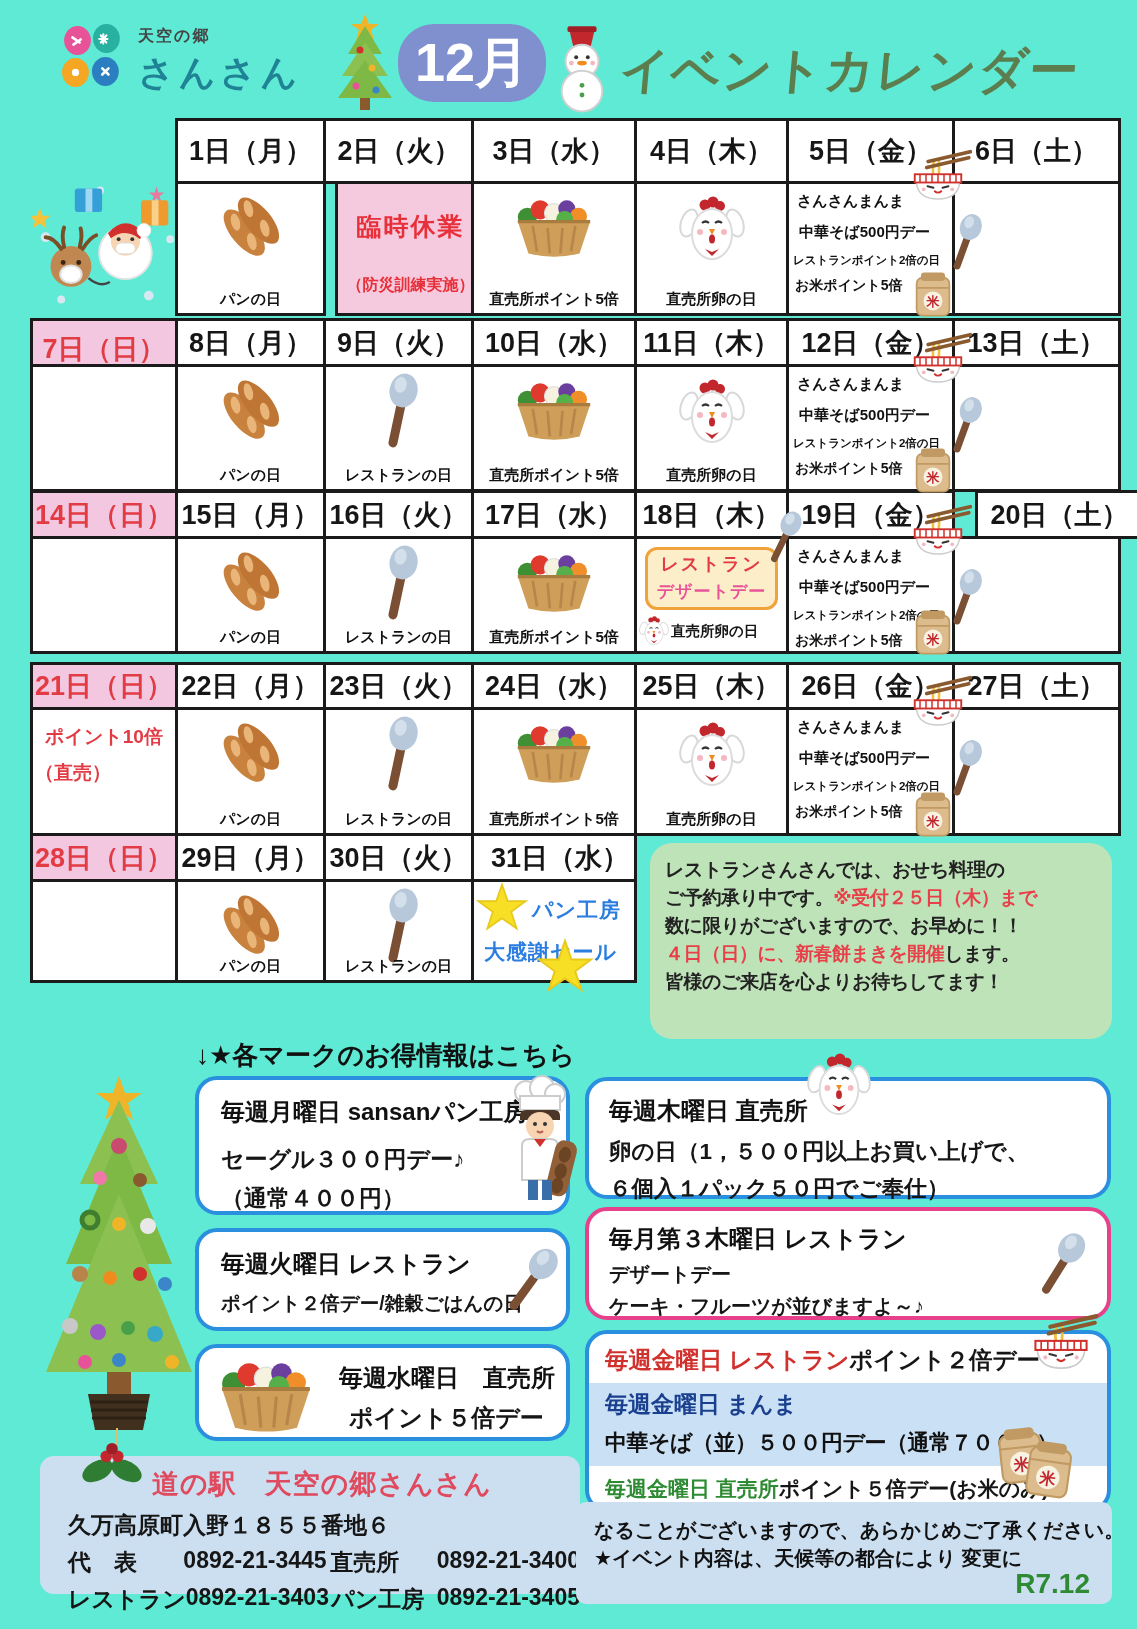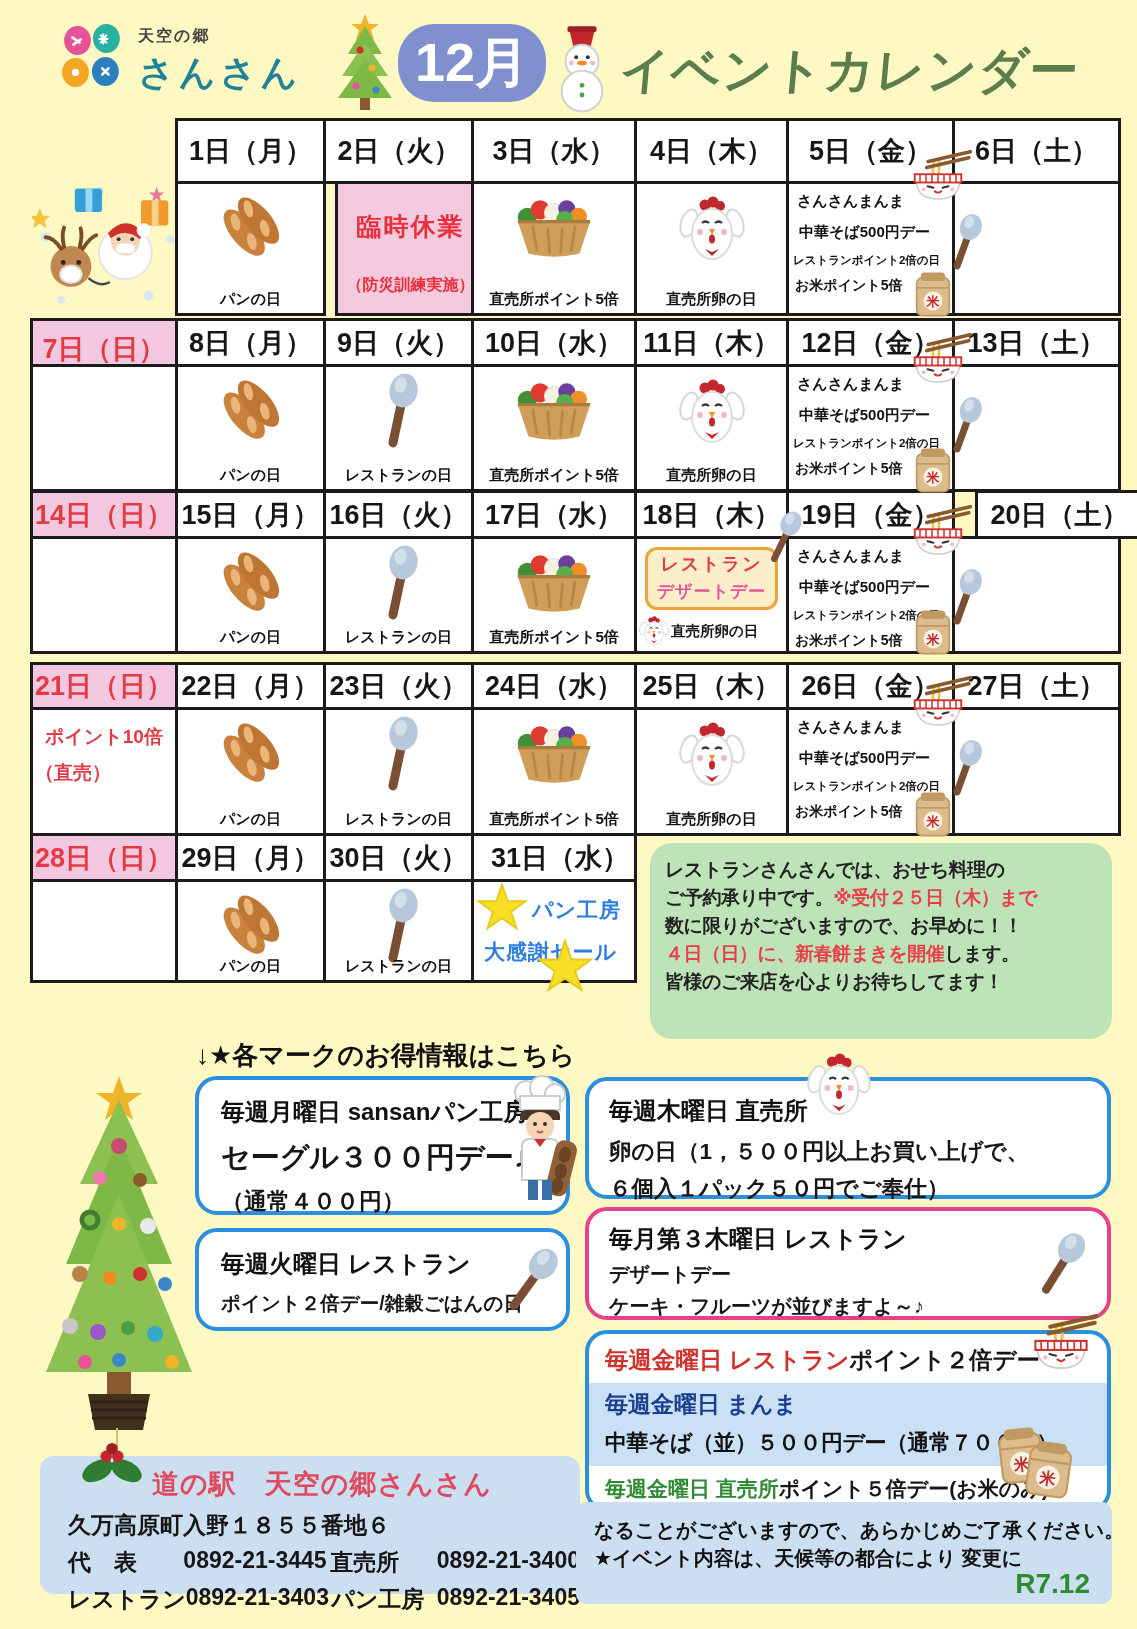--- a/index.html
+++ b/index.html
@@ -1,16 +1,16 @@
 <!DOCTYPE html>
 <html><head>
 <meta charset="utf-8">
 <style>
   html,body{margin:0;padding:0;background:#fff;}
-  .page{position:relative;width:1137px;height:1629px;background:#fef9c3;overflow:hidden;
+  .page{position:relative;width:1137px;height:1629px;background:#5eead4;overflow:hidden;
         font-family:"Liberation Sans","DejaVu Sans",sans-serif;color:#161616;}
   .abs{position:absolute;}
   .icon{display:block;}
   .icon svg{width:100%;height:100%;display:block;}
 
   
   .logo{left:60px;top:22px;display:flex;gap:12px;align-items:flex-start;}
   .logo-dots{width:66px;height:70px;}
   .logo-top{font-size:16px;font-weight:bold;color:#444;margin-top:4px;letter-spacing:2px;}
   .logo-main{font-size:36px;font-weight:bold;color:#1f8295;letter-spacing:4px;margin-top:2px;}
@@ -67,21 +67,21 @@
   .g-line .red{color:#e8404a;}
 
   
   .info-heading{left:196px;top:1038px;font-size:26px;font-weight:bold;color:#111;}
   .big-tree{left:40px;top:1072px;width:158px;height:360px;}
   .tree-string{left:116px;top:1428px;width:2px;height:34px;background:#d8c070;}
   .ibox{position:absolute;border:4px solid #2b8fe0;border-radius:22px;background:#fff;box-sizing:border-box;}
   .ibox.pink{border-color:#e8418c;}
   .box-mon{left:195px;top:1076px;width:375px;height:139px;padding:16px 0 0 22px;}
   .b-line1{font-size:24px;font-weight:bold;color:#111;white-space:nowrap;}
-  .box-mon .b-line2{font-size:29px;font-weight:bold;margin-top:10px;}
+  .box-mon .b-line2{font-size:23px;font-weight:bold;margin-top:16px;}
   .box-mon .b-line3{font-size:23px;font-weight:bold;margin-top:8px;}
   .baker{position:absolute;right:-14px;top:-16px;width:82px;height:152px;}
   .box-tue{left:195px;top:1228px;width:375px;height:103px;padding:16px 0 0 22px;}
   .box-tue .b-line2{font-size:19.5px;font-weight:bold;margin-top:10px;}
   .tb-spoon{position:absolute;right:14px;top:8px;width:42px;height:82px;transform:rotate(24deg);}
   .box-wed{left:195px;top:1344px;width:375px;height:97px;}
   .wed-basket{position:absolute;left:8px;top:10px;width:118px;height:80px;}
   .wed-text{margin:14px 0 0 140px;}
   .box-wed .b-line2{font-size:24px;font-weight:bold;margin-top:8px;margin-left:10px;}
   .box-thu{left:585px;top:1077px;width:526px;height:122px;padding:14px 0 0 20px;}
@@ -771,20 +771,39 @@
         <svg viewBox="0 0 44 80">
           <g transform="rotate(12 22 40)">
             <rect x="18" y="28" width="9" height="48" rx="4.5" fill="#7b4f33"></rect>
             <ellipse cx="22" cy="18" rx="14" ry="17" fill="#b7c8da"></ellipse>
             <ellipse cx="18" cy="13" rx="6" ry="8" fill="#d3dfeb"></ellipse>
           </g>
         </svg>
       </span>
   </div>
 
+  <div class="ibox box-wed">
+    <span class="icon wed-basket" data-icon="vegetable-basket-icon">
+        <svg viewBox="0 0 80 62">
+          <circle cx="15" cy="20" r="9" fill="#3f8f35"></circle>
+          <circle cx="27" cy="13" r="9" fill="#e03a2e"></circle>
+          <circle cx="40" cy="16" r="9" fill="#f5f2e0" stroke="#ddd"></circle>
+          <circle cx="52" cy="12" r="8" fill="#6a3f9e"></circle>
+          <circle cx="63" cy="19" r="8" fill="#f08f2a"></circle>
+          <circle cx="50" cy="22" r="8" fill="#56b04a"></circle>
+          <path d="M6 24 H74 L64 54 Q40 60 16 54 Z" fill="#cf9e58"></path>
+          <path d="M6 24 H74" stroke="#a87c3e" stroke-width="3"></path>
+          <path d="M20 28 L24 52 M34 30 L36 54 M48 30 L46 54 M60 28 L56 52" stroke="#b8854a" stroke-width="2.5" fill="none"></path>
+        </svg>
+      </span>
+    <div class="wed-text">
+      <div class="b-line1">毎週水曜日　直売所</div>
+      <div class="b-line2">ポイント５倍デー</div>
+    </div>
+  </div>
 
   <div class="ibox box-thu">
     <span class="icon thu-chicken" data-icon="chicken-icon">
         <svg viewBox="0 0 66 66">
           <circle cx="26" cy="9" r="5.5" fill="#c1272d"></circle>
           <circle cx="34" cy="6" r="5.5" fill="#c1272d"></circle>
           <circle cx="41" cy="10" r="5" fill="#c1272d"></circle>
           <ellipse cx="10" cy="27" rx="8" ry="14" fill="#fff" stroke="#d8d8d8" stroke-width="2" transform="rotate(18 10 27)"></ellipse>
           <ellipse cx="56" cy="27" rx="8" ry="14" fill="#fff" stroke="#d8d8d8" stroke-width="2" transform="rotate(-18 56 27)"></ellipse>
           <ellipse cx="33" cy="38" rx="20" ry="25" fill="#fff" stroke="#dcdcdc" stroke-width="2"></ellipse>

